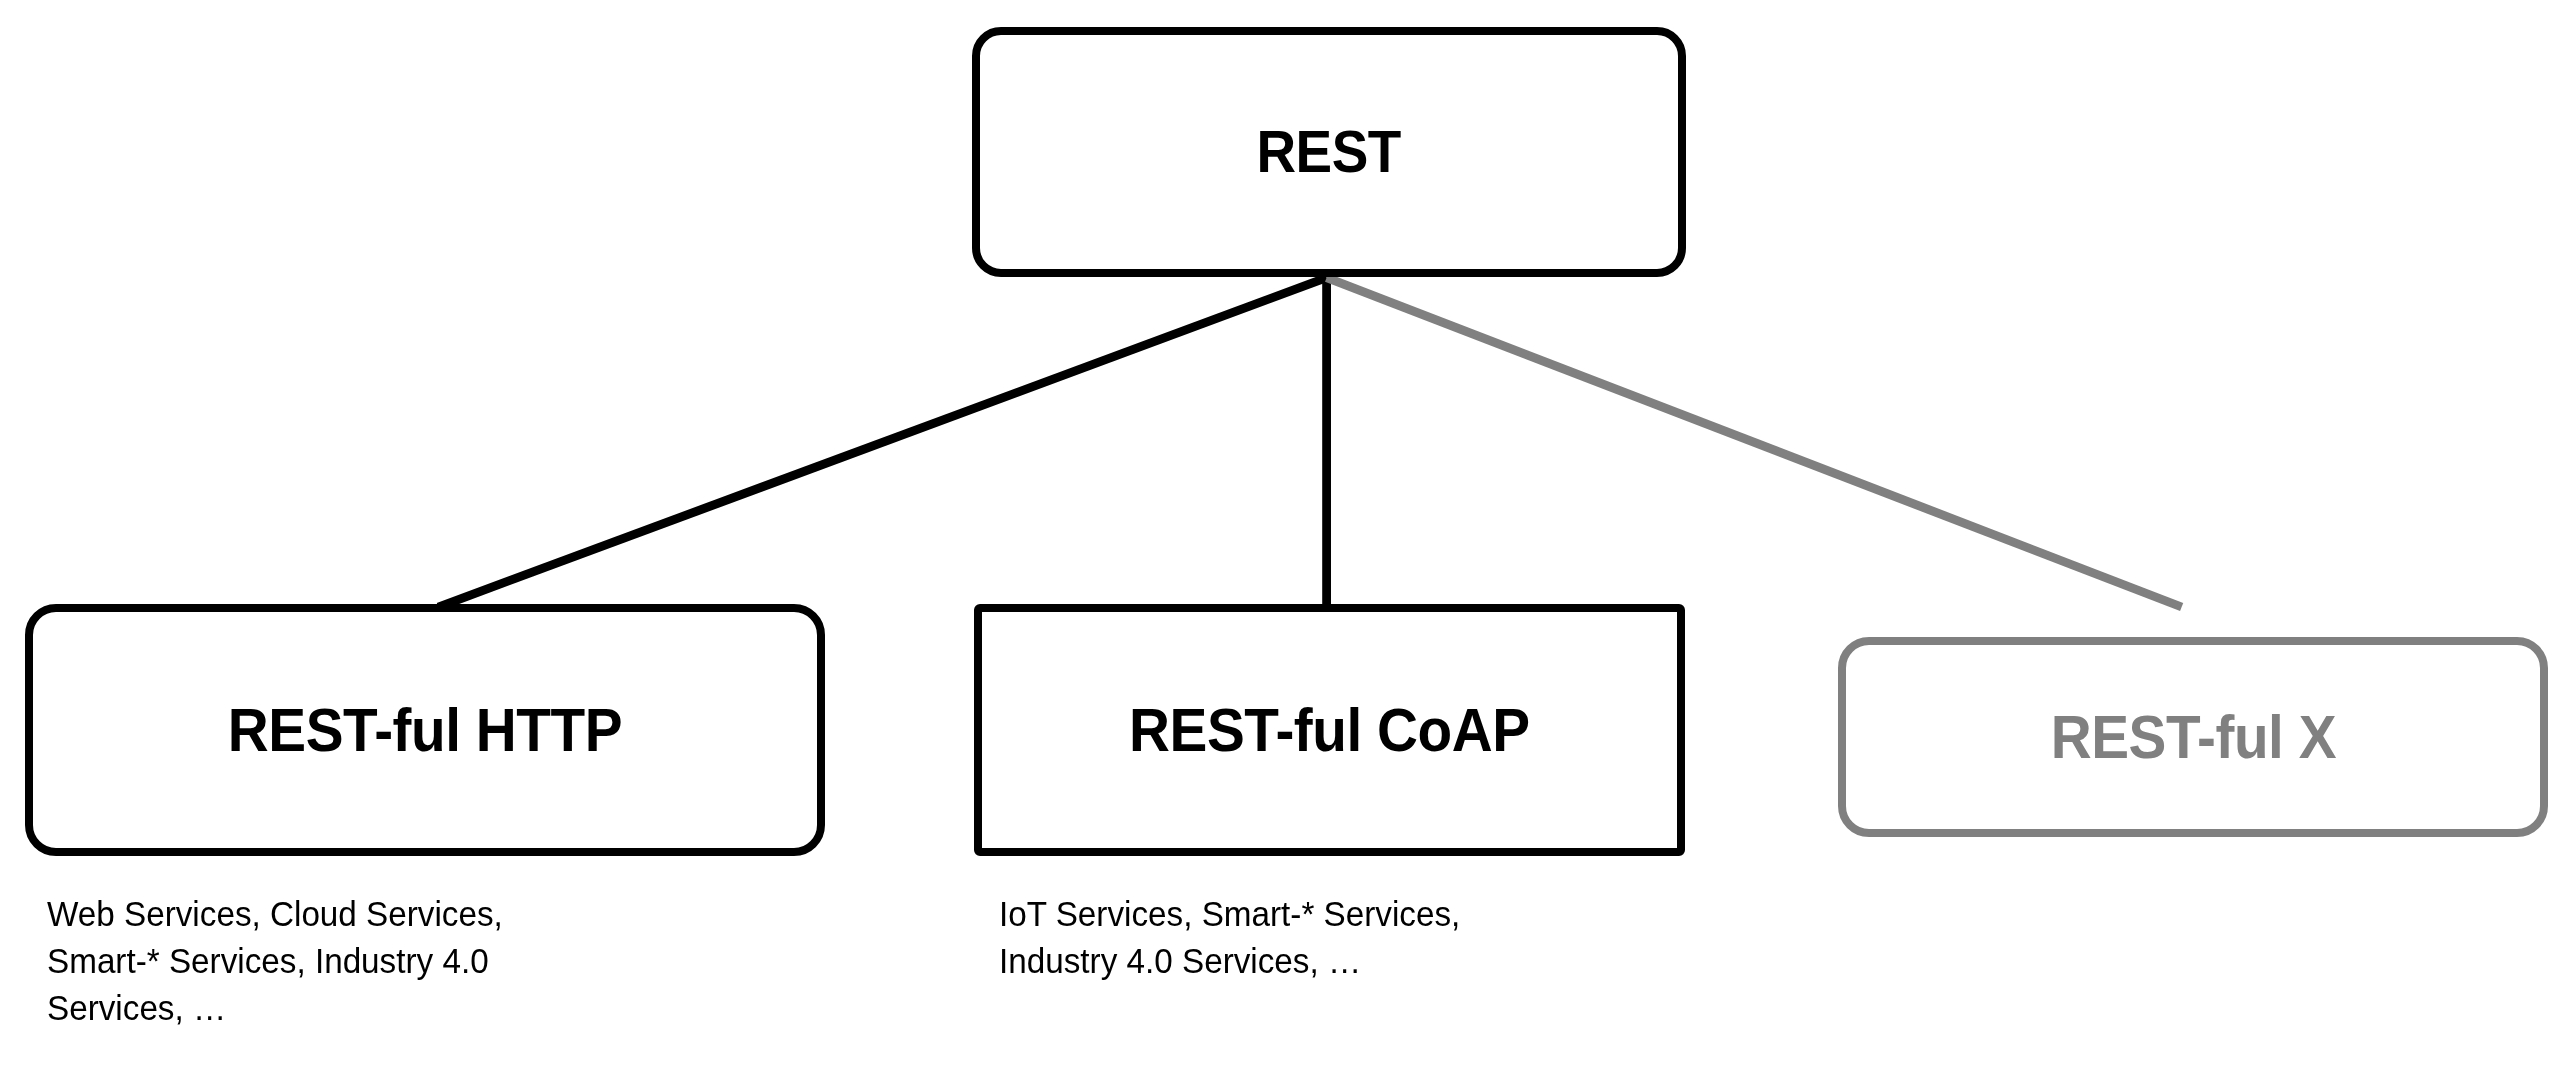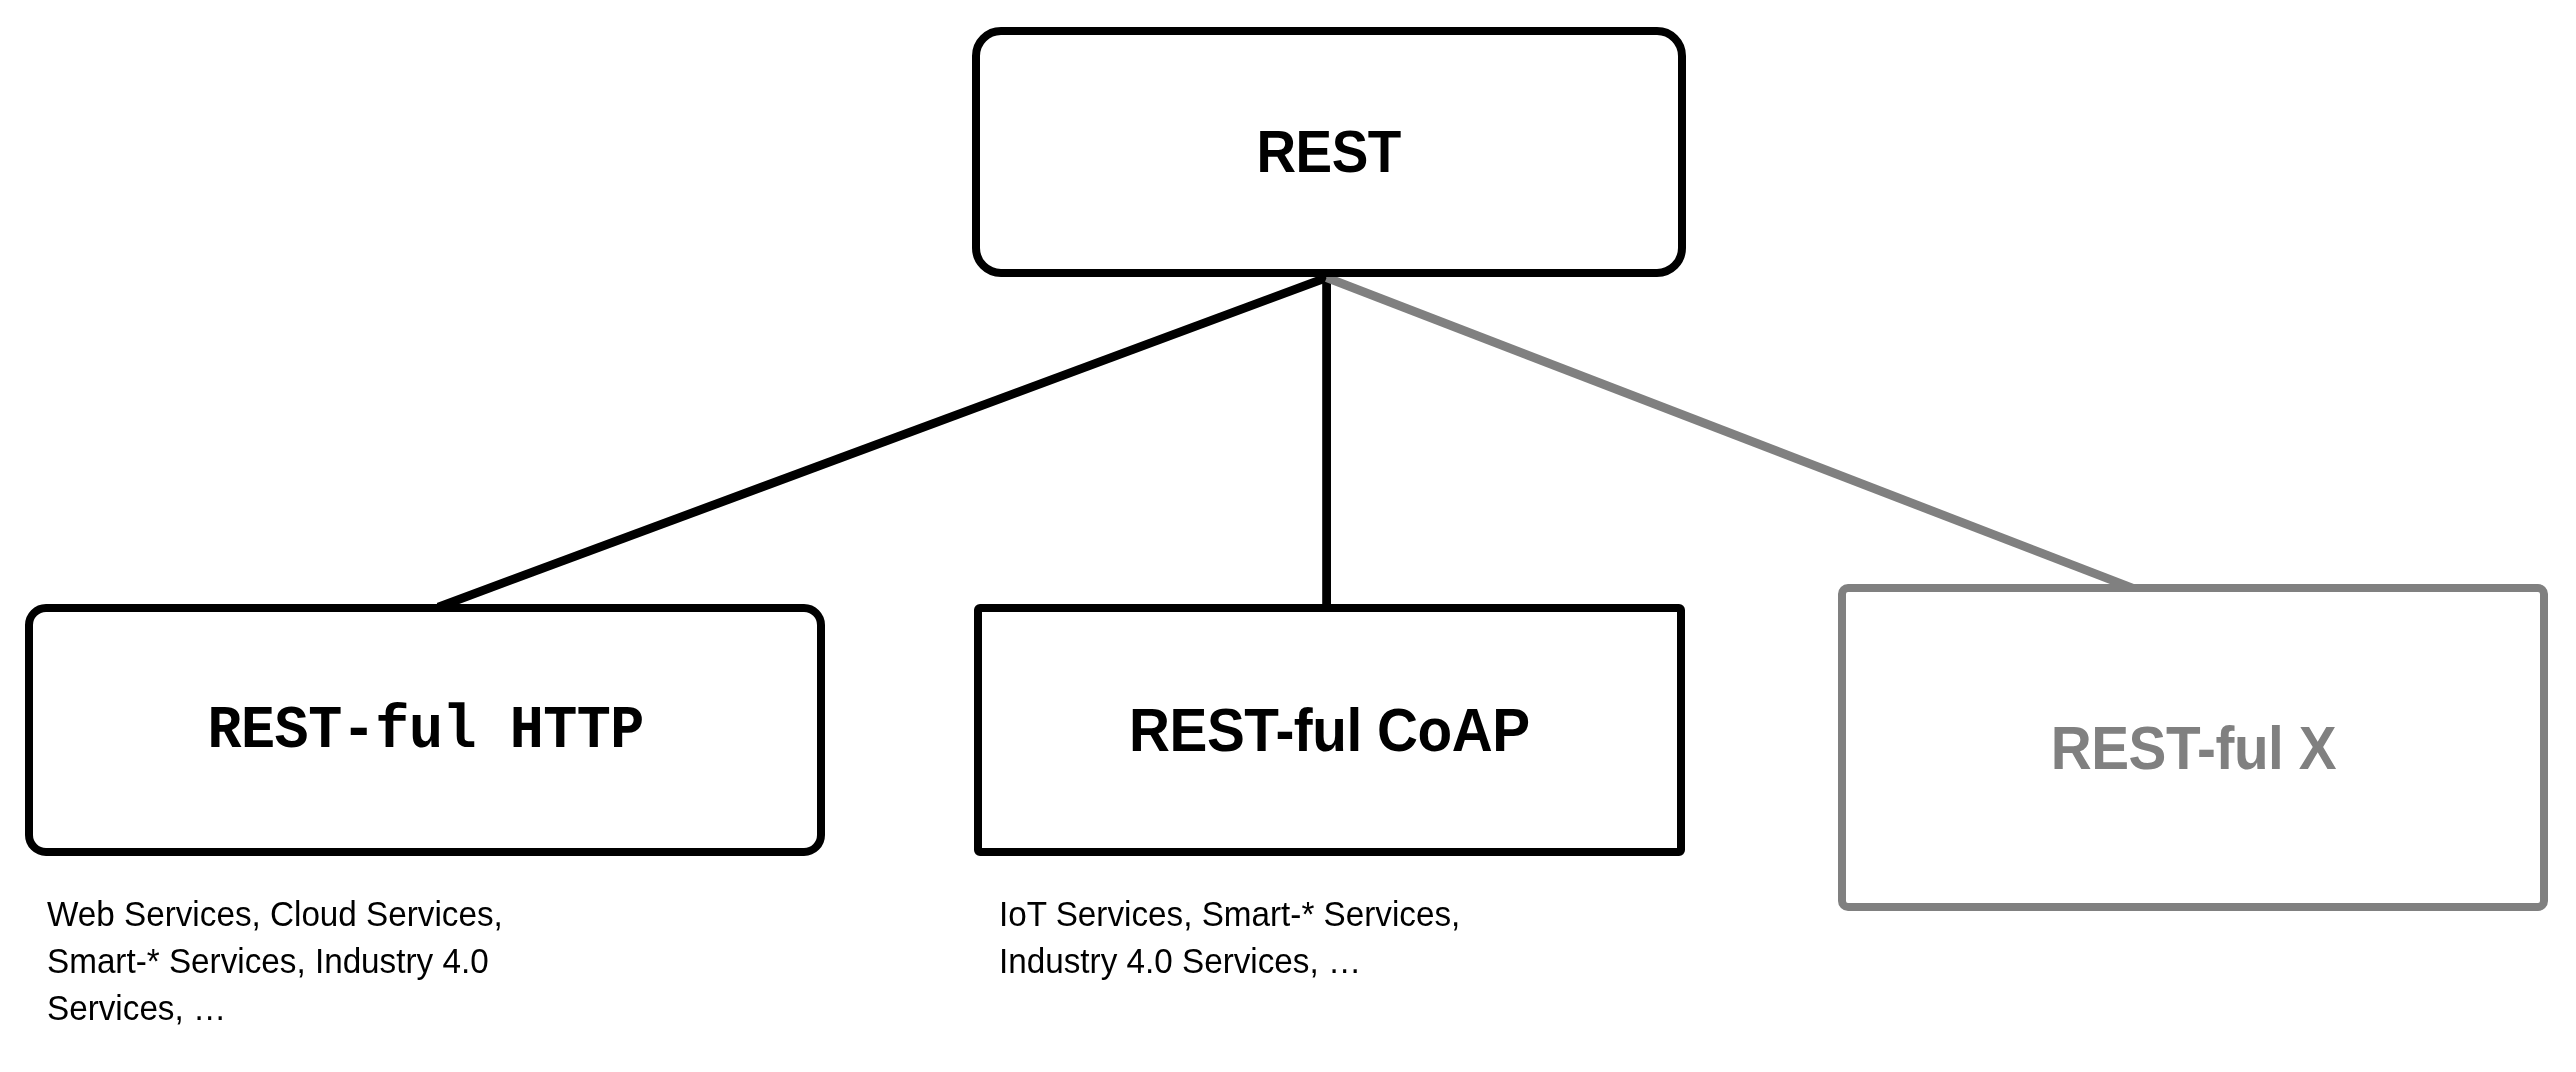--- a/index.html
+++ b/index.html
@@ -58,42 +58,41 @@
     color: #000000;
   }
   
   #node-http {
     left: 25.4px;
     top: 597px;
     width: 800px;
     height: 252px;
     border-width: 8.8px;
     border-color: #000000;
-    border-radius: 21px;
+    border-radius: 31px;
     z-index: 3;
-    font-family: Liberation Mono, monospace;
   }
   #node-coap {
     left: 974px;
     top: 597px;
     width: 711px;
     height: 252px;
     border-width: 8.8px;
     border-color: #000000;
     border-radius: 6px;
     z-index: 3;
   }
   #node-x {
     left: 1838px;
-    top: 577px;
+    top: 630px;
     width: 710px;
-    height: 327px;
+    height: 200px;
     border-width: 8.8px;
     border-color: #808080;
-    border-radius: 10px;
+    border-radius: 31px;
     z-index: 3;
   }
   #node-http .node-label,
   #node-coap .node-label {
     font-size: 61px;
     color: #000000;
   }
   #node-x .node-label {
     font-size: 61px;
     color: #808080;

